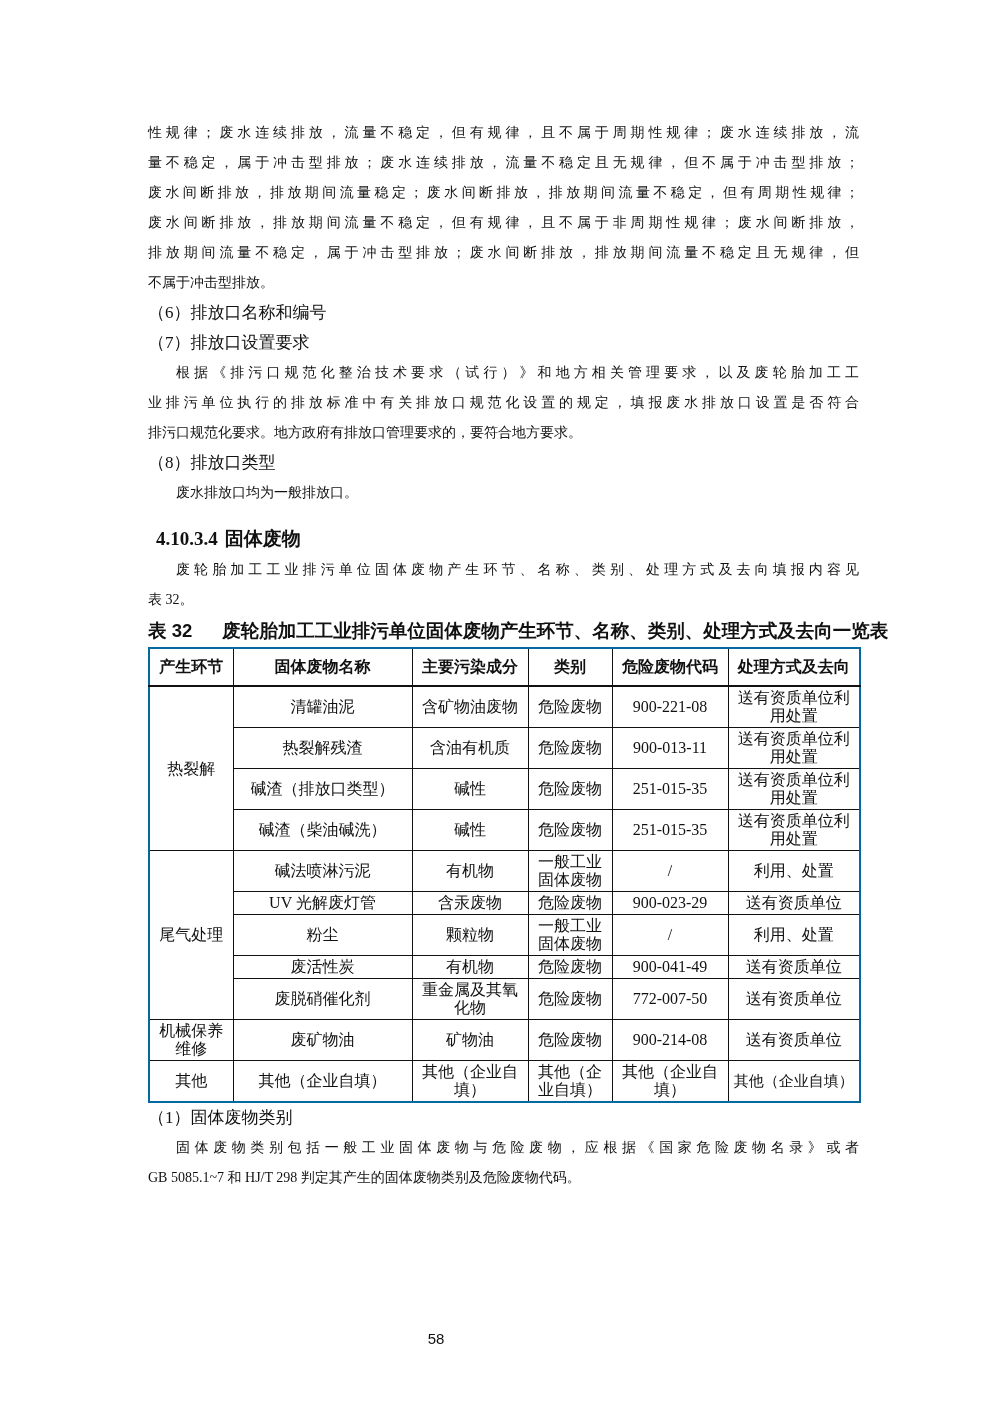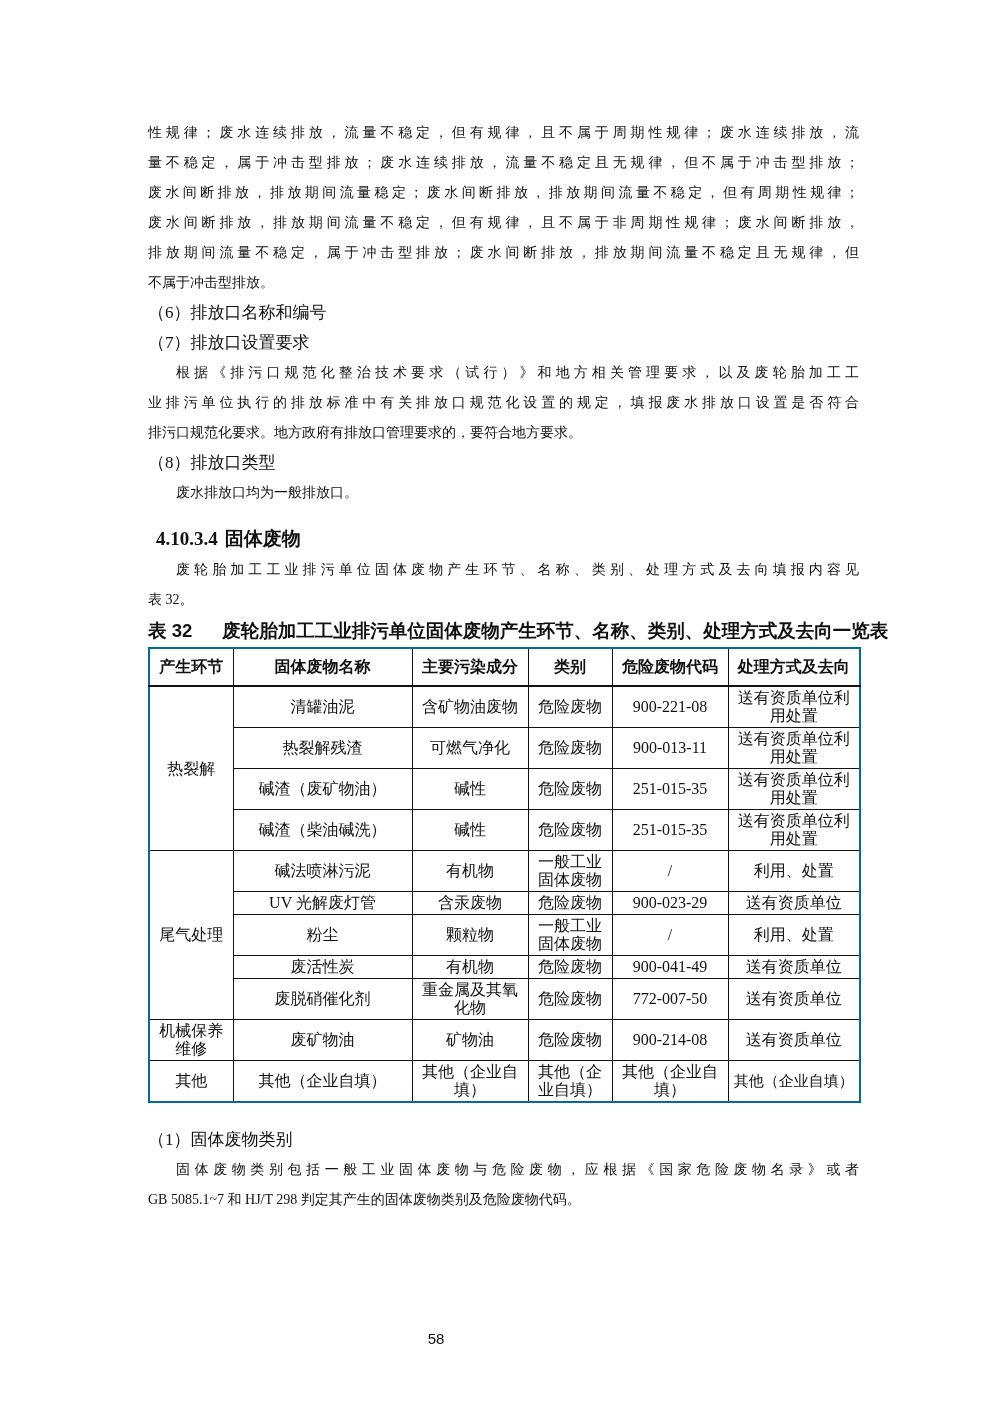--- a/index.html
+++ b/index.html
@@ -28,21 +28,21 @@
   }
   table.waste td, table.waste th{
     border:1px solid #111;text-align:center;vertical-align:middle;
     font-size:16px;line-height:18px;padding:2px 2px;overflow:hidden;
   }
   table.waste th{
     font-family:"Liberation Sans","DejaVu Sans",sans-serif;
     font-weight:bold;line-height:20px;padding:8px 2px;border-bottom:2px solid #111;
   }
   table.waste td.shrink{font-size:15px;white-space:nowrap;}
-  .after-table{margin-top:22px;}
+  .after-table{}
   .footer{
     position:absolute;top:1330px;left:0;width:872px;text-align:center;
     font-size:15px;font-family:"Liberation Sans","DejaVu Sans",sans-serif;
   }
 </style>
 </head>
 <body>
 
 <div class="content">
 
@@ -104,27 +104,27 @@
         <tr>
           <td rowspan="4">热裂解</td>
           <td>清罐油泥</td>
           <td>含矿物油废物</td>
           <td>危险废物</td>
           <td>900-221-08</td>
           <td>送有资质单位利用处置</td>
         </tr>
         <tr>
           <td>热裂解残渣</td>
-          <td>可燃气净化</td>
+          <td>含油有机质</td>
           <td>危险废物</td>
           <td>900-013-11</td>
           <td>送有资质单位利用处置</td>
         </tr>
         <tr>
-          <td>碱渣（废矿物油）</td>
+          <td>碱渣（排放口类型）</td>
           <td>碱性</td>
           <td>危险废物</td>
           <td>251-015-35</td>
           <td>送有资质单位利用处置</td>
         </tr>
         <tr>
           <td>碱渣（柴油碱洗）</td>
           <td>碱性</td>
           <td>危险废物</td>
           <td>251-015-35</td>

